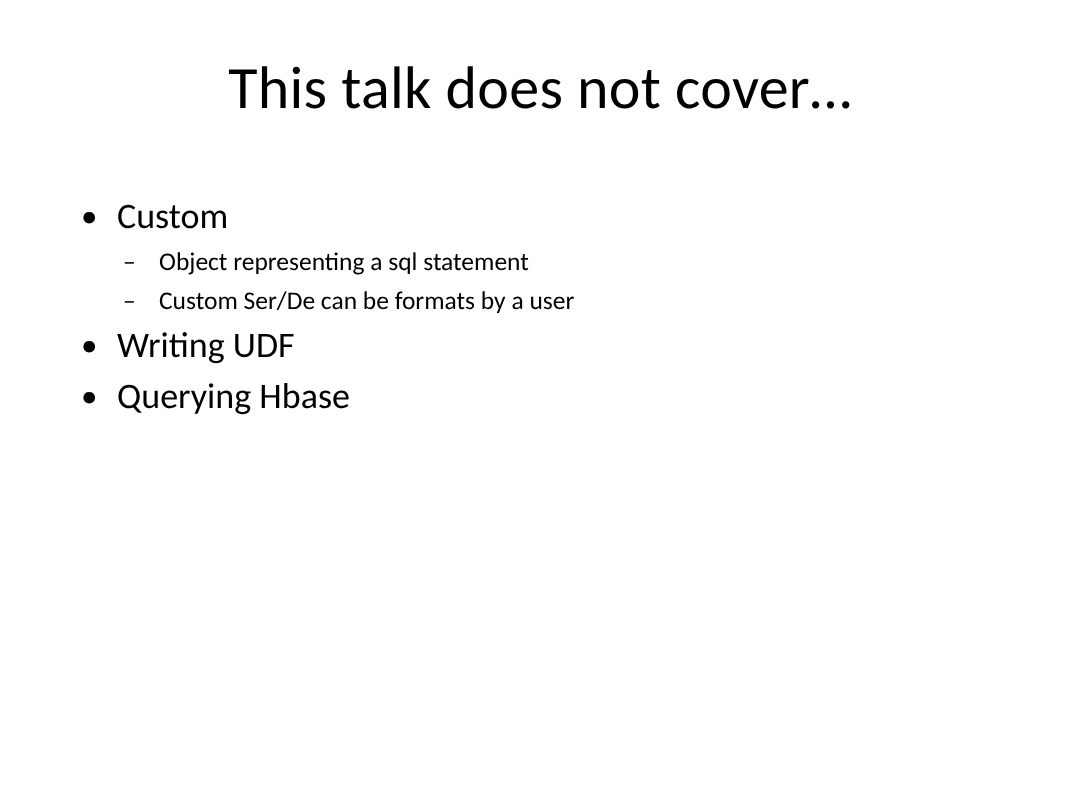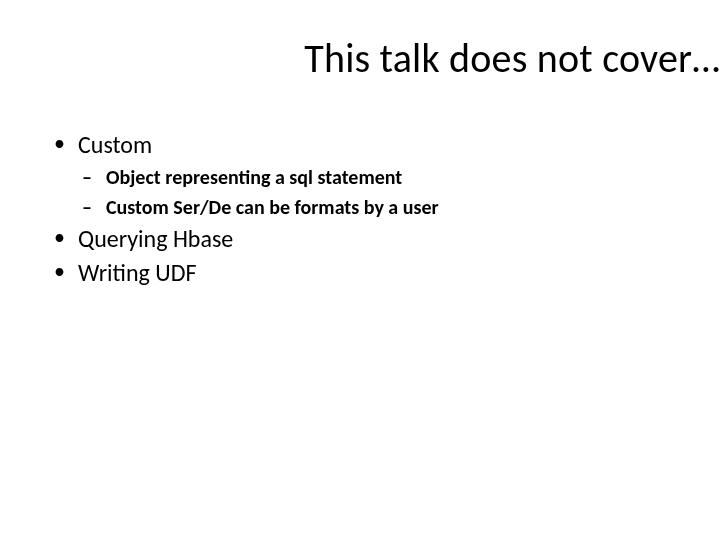--- a/index.html
+++ b/index.html
@@ -15,21 +15,21 @@
     position: relative;
     width: 720px;
     height: 540px;
     box-sizing: border-box;
   }
   .title {
     position: absolute;
     top: 34px;
     left: 0;
     width: 720px;
-    text-align: right;
+    text-align: center;
     font-size: 40px;
     font-weight: 400;
     letter-spacing: 0.2px;
   }
   .body {
     position: absolute;
     top: 126px;
     left: 52px;
     right: 52px;
     font-size: 24px;
@@ -44,23 +44,22 @@
     content: "•";
     position: absolute;
     left: 2px;
     top: 0;
     font-size: 22px;
   }
   .l2 {
     position: relative;
     padding-left: 28px;
     margin: 4px 0 4px 26px;
-    font-size: 20px;
+    font-size: 17px;
     line-height: 1.3;
-    font-weight: bold;
   }
   .l2::before {
     content: "–";
     position: absolute;
     left: 4px;
     top: 0;
   }
 </style>
 </head>
 <body>
@@ -75,21 +74,21 @@
     </div>
     <div class="l2">
       <span>Object representing a sql statement</span>
     </div>
 
     <div class="l2">
       <span>Custom Ser/De can be formats by a user</span>
     </div>
 
     <div class="l1">
-      <span>Querying Hbase</span>
+      <span>Writing UDF</span>
     </div>
 
     <div class="l1">
-      <span>Writing UDF</span>
+      <span>Querying Hbase</span>
     </div>
 
   </div>
 </div>
 
 </body></html>

